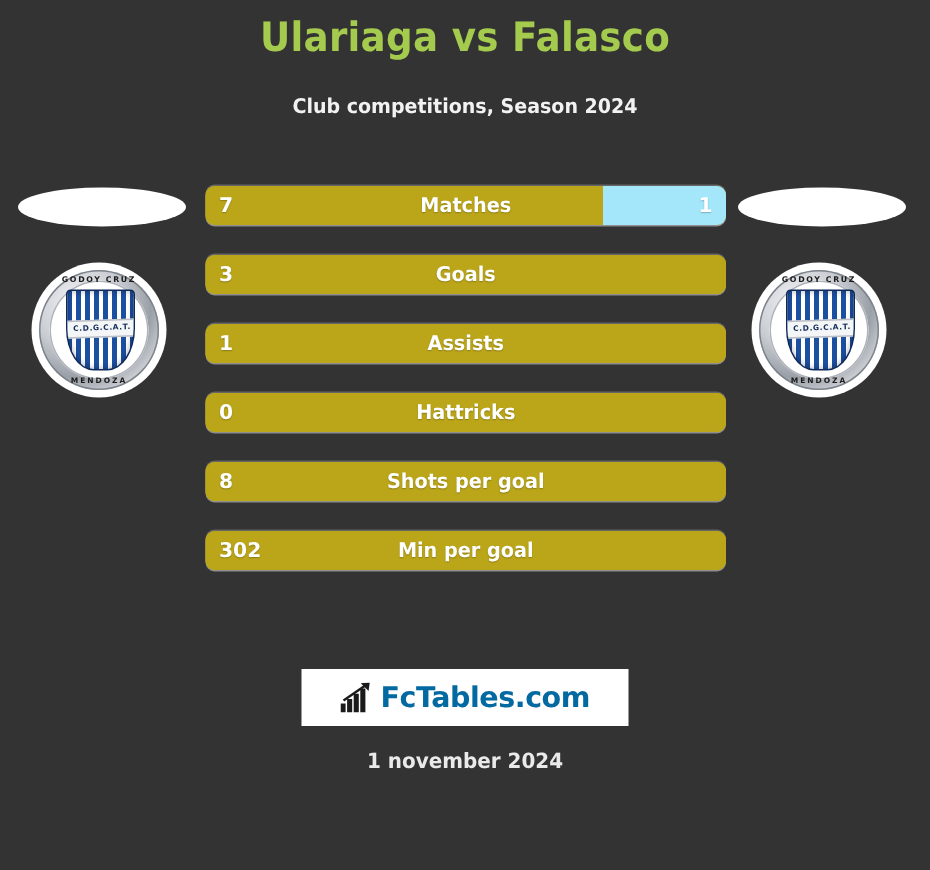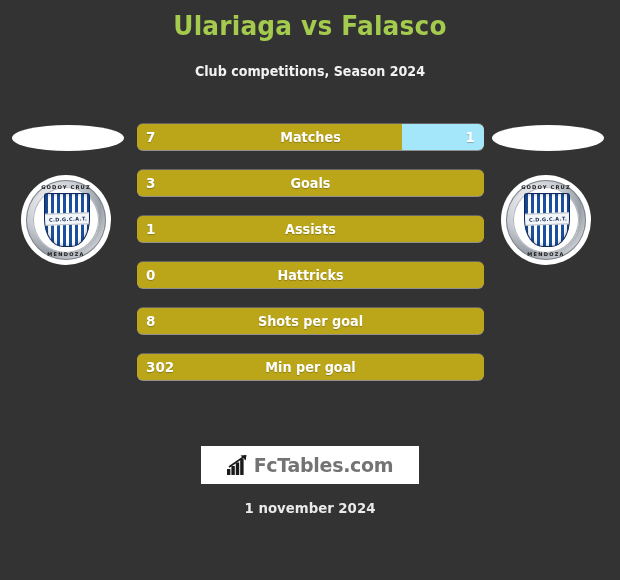--- a/index.html
+++ b/index.html
@@ -212,21 +212,21 @@
     display: flex;
     align-items: center;
     justify-content: center;
     gap: 5px;
   }
   .logo-icon { width: 22px; height: 20px; display: block; }
   .logo-text {
     font-family: "DejaVu Sans", sans-serif;
     font-size: 19px;
     font-weight: bold;
-    color: #737373;
+    color: #0369a1;
     letter-spacing: -0.3px;
   }
   .date {
     position: absolute;
     top: 500px;
     left: 0;
     width: 620px;
     text-align: center;
     font-size: 14px;
     font-weight: bold;

